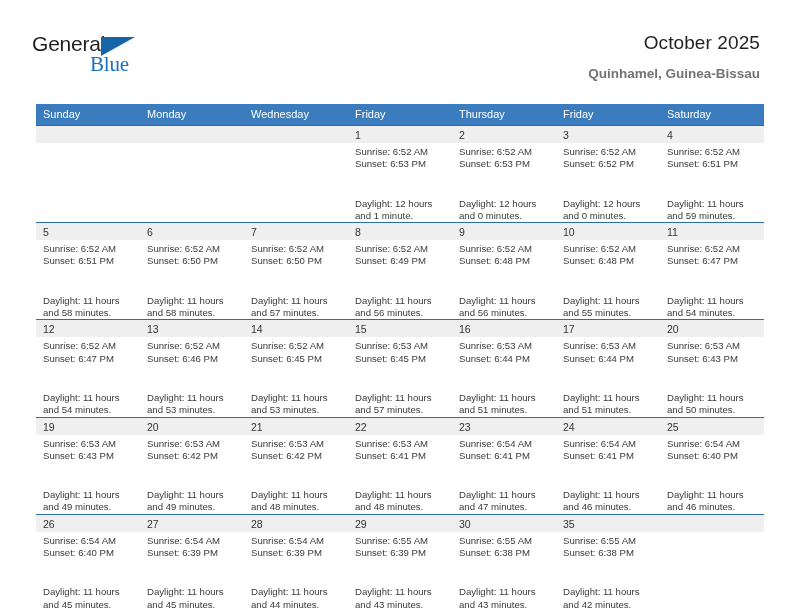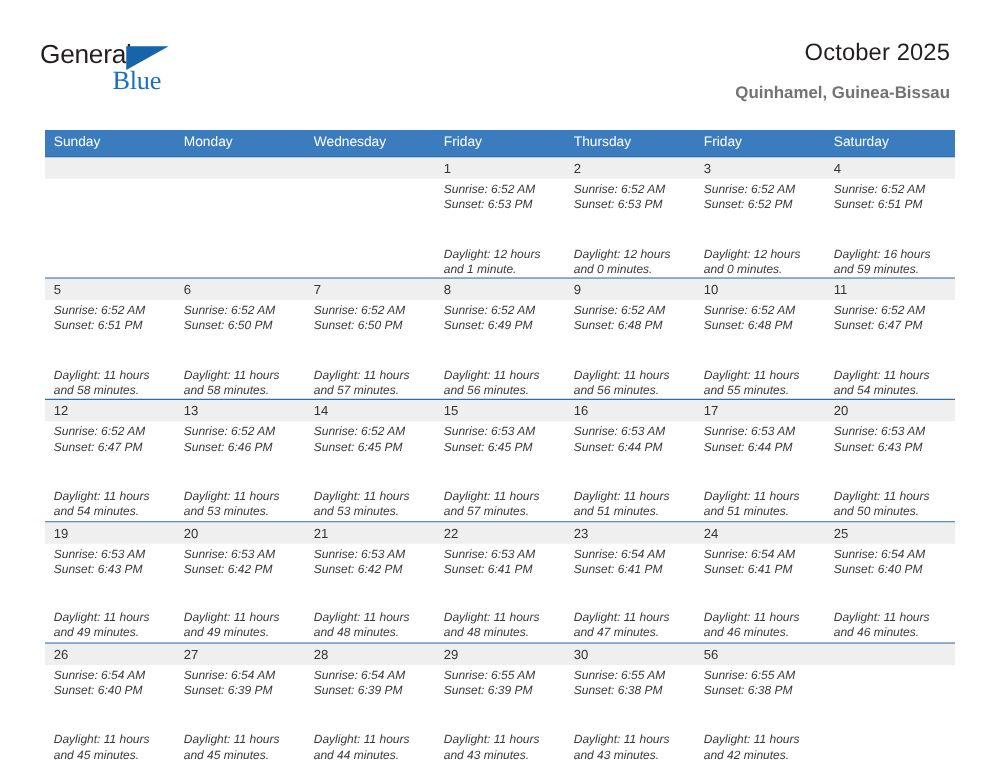--- a/index.html
+++ b/index.html
@@ -129,21 +129,20 @@
     padding: 2px 0 0 7px;
     font-size: 10.5px;
     color: #333333;
     line-height: 14px;
   }
   .cell-body {
     padding: 3px 6px 0 7px;
     font-size: 9.6px;
     line-height: 12.3px;
     color: #3a3a3a;
-    font-style: italic;
   }
   .cell-body div {
     white-space: nowrap;
   }
   .cell-body .wrap {
     white-space: normal;
     margin-top: 27px;
   }
 </style>
 </head>
@@ -240,21 +239,21 @@
                 <div class="wrap">Daylight: 12 hours and 0 minutes.</div>
               </div>
             </div>
           </td>
         <td>
             <div class="cell">
               <div class="daynum-band">4</div>
               <div class="cell-body">
                 <div>Sunrise: 6:52 AM</div>
                 <div>Sunset: 6:51 PM</div>
-                <div class="wrap">Daylight: 16 hours and 59 minutes.</div>
+                <div class="wrap">Daylight: 11 hours and 59 minutes.</div>
               </div>
             </div>
           </td>
       </tr>
 
       <tr>
         <td>
             <div class="cell">
               <div class="daynum-band">5</div>
               <div class="cell-body">
@@ -518,21 +517,21 @@
               <div class="daynum-band">30</div>
               <div class="cell-body">
                 <div>Sunrise: 6:55 AM</div>
                 <div>Sunset: 6:38 PM</div>
                 <div class="wrap">Daylight: 11 hours and 43 minutes.</div>
               </div>
             </div>
           </td>
         <td>
             <div class="cell">
-              <div class="daynum-band">56</div>
+              <div class="daynum-band">35</div>
               <div class="cell-body">
                 <div>Sunrise: 6:55 AM</div>
                 <div>Sunset: 6:38 PM</div>
                 <div class="wrap">Daylight: 11 hours and 42 minutes.</div>
               </div>
             </div>
           </td>
         <td>
             <div class="cell">
               <div class="daynum-band"></div>

